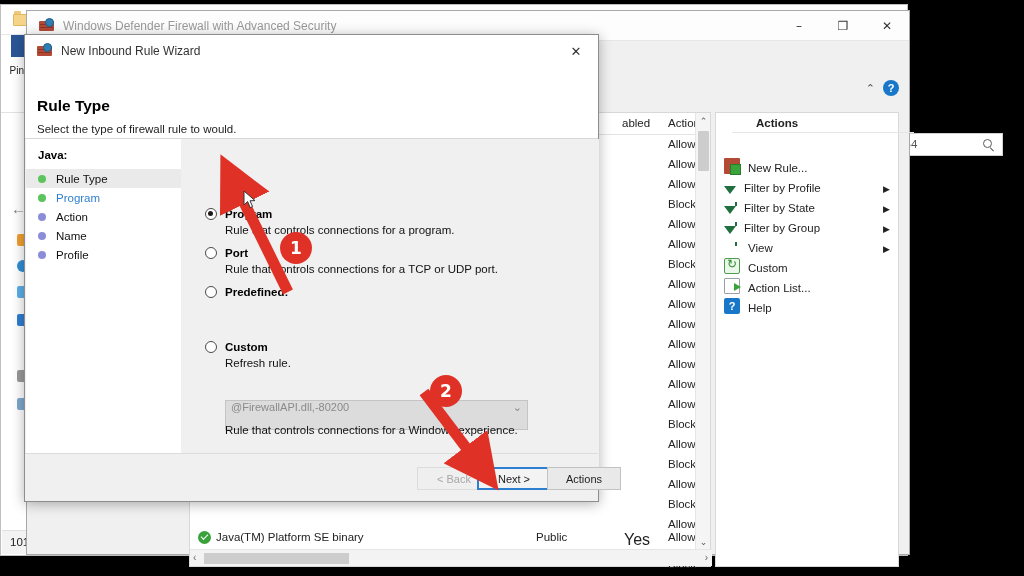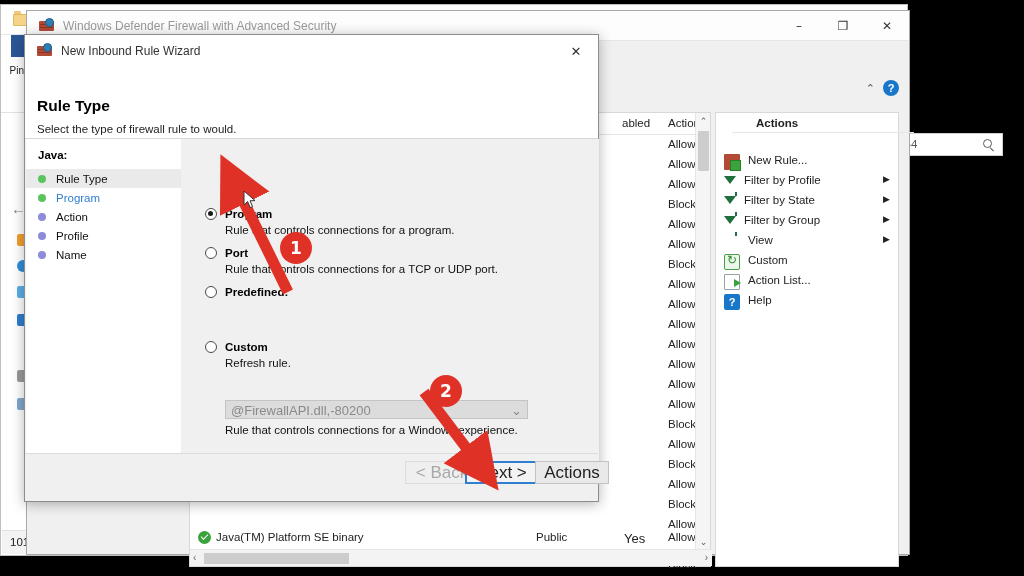--- a/index.html
+++ b/index.html
@@ -202,21 +202,21 @@
     position: absolute; left: 8px; top: 3px; width: 13px; height: 13px;
     background: #39a23b; border-radius: 50%;
   }
   #java-check::after {
     content: ""; position: absolute; left: 3px; top: 3px; width: 6px; height: 3px;
     border-left: 1.6px solid #fff; border-bottom: 1.6px solid #fff;
     transform: rotate(-45deg);
   }
   #java-name { position: absolute; left: 26px; top: 3px; font-size: 11.5px; color: #222; }
   #java-profile { position: absolute; left: 346px; top: 3px; font-size: 11.5px; color: #222; }
-  #java-enabled { position: absolute; left: 434px; top: 3px; font-size: 13px; color: #222; }
+  #java-enabled { position: absolute; left: 434px; top: 3px; font-size: 16px; color: #222; }
   #java-action { position: absolute; left: 478px; top: 3px; font-size: 11.5px; color: #222; }
 
   
   #actions-pane {
     position: absolute; left: 688px; top: 70px; width: 184px; height: 455px;
     background: #ffffff; border: 1px solid #d8d8d8;
   }
   #actions-title {
     position: absolute; left: 16px; top: 0; width: 100%; height: 20px;
     font-size: 11.5px; font-weight: bold; color: #222;
@@ -224,21 +224,21 @@
     border-bottom: 1px solid #e6e6e6;
   }
   #actions-group {
     position: absolute; left: 0; top: 21px; width: 100%; height: 19px;
     background: #cfe3f7; display: flex; align-items: center;
     padding: 0 6px 0 8px; font-size: 11.5px; color: #123;
     justify-content: space-between;
   }
   #actions-list { position: absolute; left: 0; top: 41px; width: 100%; }
   .action-item {
-    position: relative; height: 20px; display: flex; align-items: flex-start;
+    position: relative; height: 20px; display: flex; align-items: flex-end;
     padding-left: 8px; font-size: 11.5px; color: #222;
   }
   .action-icon {
     width: 16px; height: 16px; margin-right: 8px; position: relative; flex: 0 0 16px;
   }
   .action-label { flex: 1; }
   .action-submenu { font-size: 9px; color: #222; padding-right: 8px; }
   
   .ic-newrule { background: #b24a36; border-radius: 1px; }
   .ic-newrule::after {
@@ -341,34 +341,34 @@
   }
   .radio-dot.checked::after {
     content: ""; position: absolute; left: 2.4px; top: 2.4px;
     width: 5px; height: 5px; border-radius: 50%; background: #1a1a1a;
   }
   .radio-title { font-size: 11.5px; font-weight: bold; color: #000; }
   .radio-desc {
     margin: 2px 0 0 20px; font-size: 11.5px; color: #111;
   }
   #predef-select {
-    position: absolute; left: 44px; top: 261px; width: 303px; height: 19px;
+    position: absolute; left: 44px; top: 261px; width: 303px; height: 30px;
     background: #dcdcdc; border: 1px solid #c4c4c4;
-    display: flex; align-items: flex-end; justify-content: space-between;
-    padding: 0 5px; font-size: 13px; color: #8a8a8a;
+    display: flex; align-items: flex-start; justify-content: space-between;
+    padding: 0 5px; font-size: 11px; color: #8a8a8a;
   }
 
   #wiz-footer {
     position: absolute; left: 0; bottom: 0; width: 100%; height: 48px;
     background: #f0f0f0; border-top: 1px solid #dcdcdc;
   }
   .wiz-btn {
-    position: absolute; top: 7px; width: 74px; height: 23px;
-    font-size: 17px; background: #e9e9e9; border: 1px solid #c2c2c2;
-    display: flex; align-items: center; justify-content: center; color: #222;
+    position: absolute; top: 13px; width: 74px; height: 23px;
+    font-size: 11px; background: #e9e9e9; border: 1px solid #c2c2c2;
+    display: flex; align-items: center; justify-content: center; color: #222; margin-left: 12px;
   }
   #btn-back { left: 380px; color: #a8a8a8; background: #efefef; border-color: #dcdcdc; }
   #btn-next { left: 440px; background: #f3f3f3; border: 2px solid #2f7fd0; }
   #btn-cancel { left: 510px; }
 
   
   .annot-badge {
     position: absolute; width: 32px; height: 32px; border-radius: 50%;
     background: #e03127; color: #fff; font-size: 17px; font-weight: bold;
     display: flex; align-items: center; justify-content: center;
@@ -639,25 +639,25 @@
           <div class="step-item">
             <span class="step-bullet green"></span>
             <span class="step-label link">Program</span>
           </div>
           <div class="step-item">
             <span class="step-bullet purple"></span>
             <span class="step-label">Action</span>
           </div>
           <div class="step-item">
             <span class="step-bullet purple"></span>
-            <span class="step-label">Profile</span>
+            <span class="step-label">Name</span>
           </div>
           <div class="step-item">
             <span class="step-bullet purple"></span>
-            <span class="step-label">Name</span>
+            <span class="step-label">Profile</span>
           </div>
         </div>
     </div>
 
     <div id="wiz-content">
 
       <div class="radio-block" id="opt-0" style="top:66px;">
         <div class="radio-row">
           <span class="radio-dot checked"></span>
           <span class="radio-title">Program</span>

